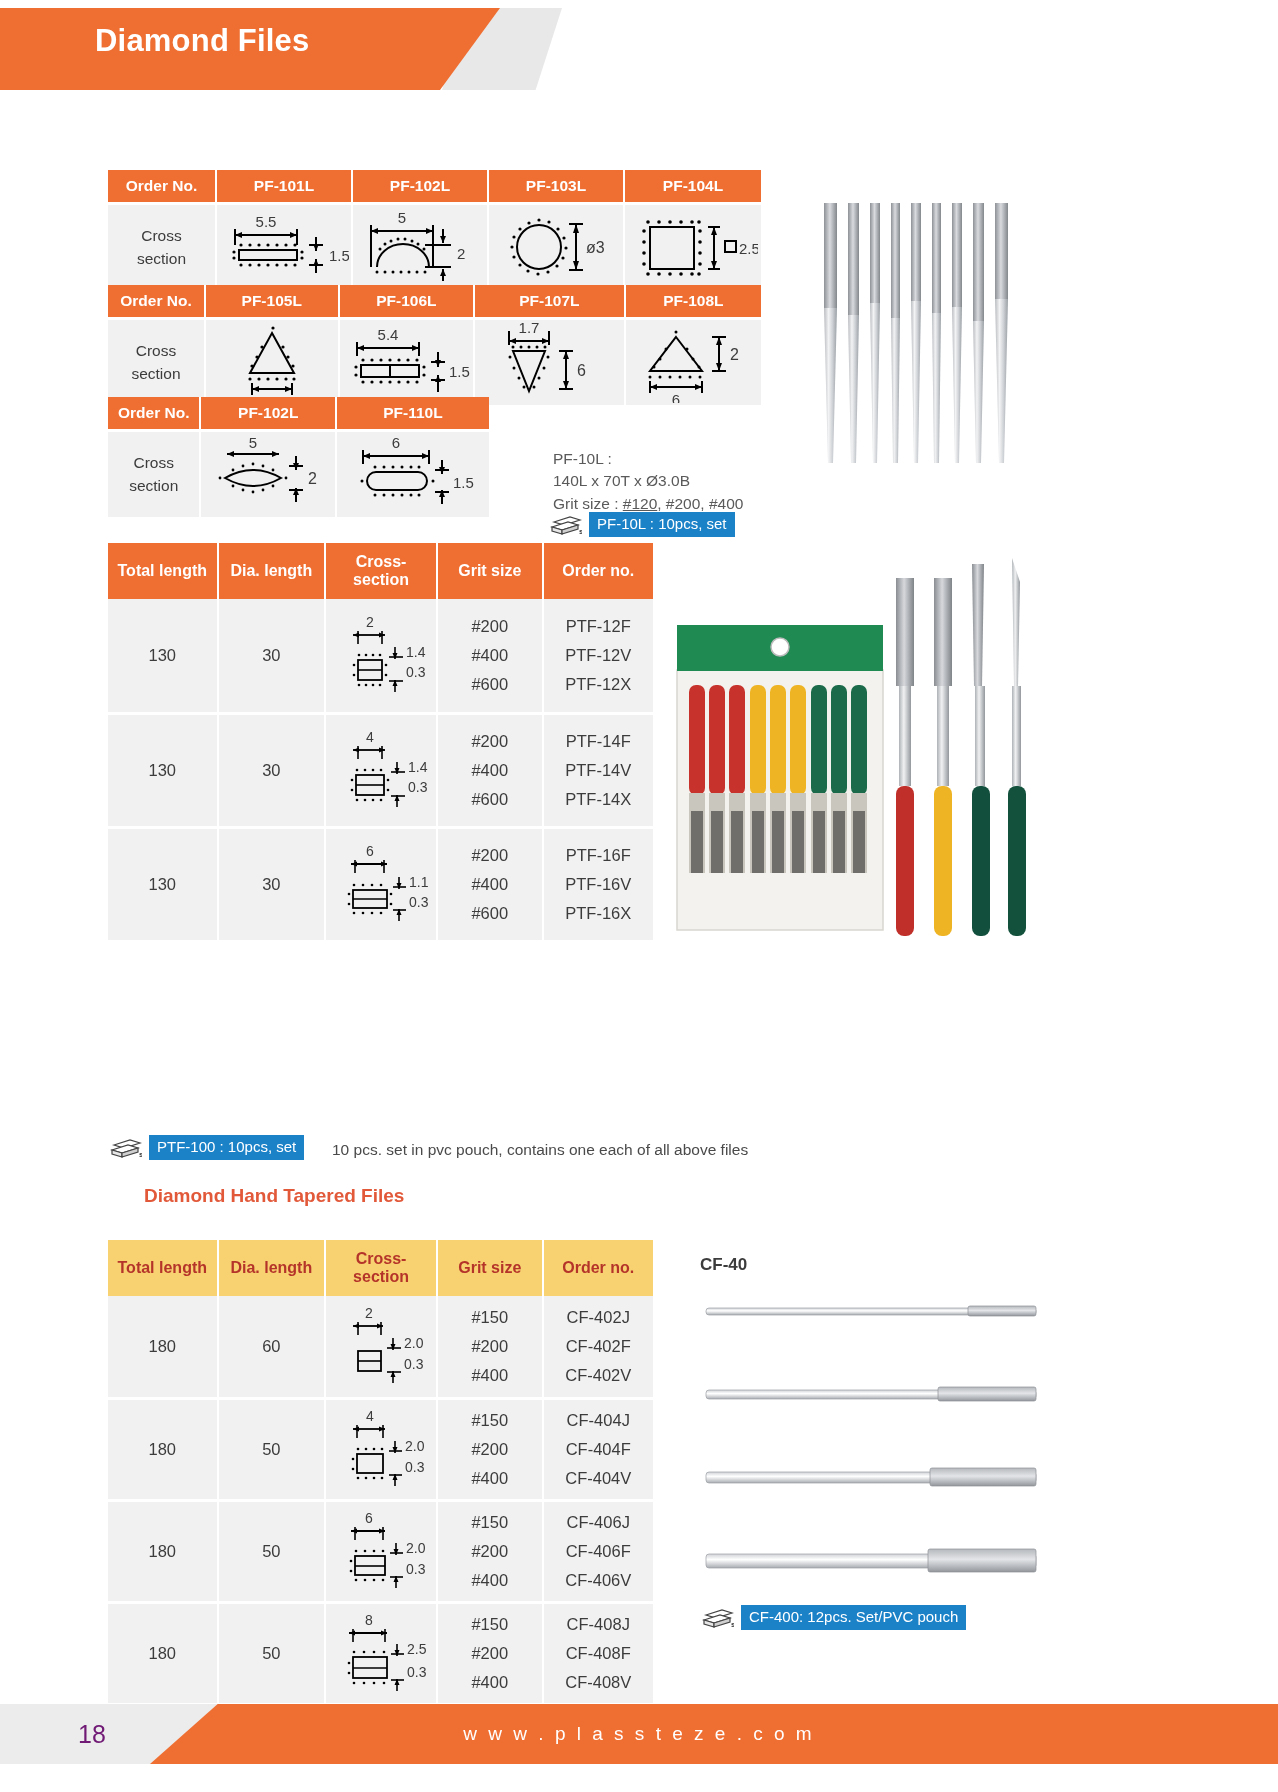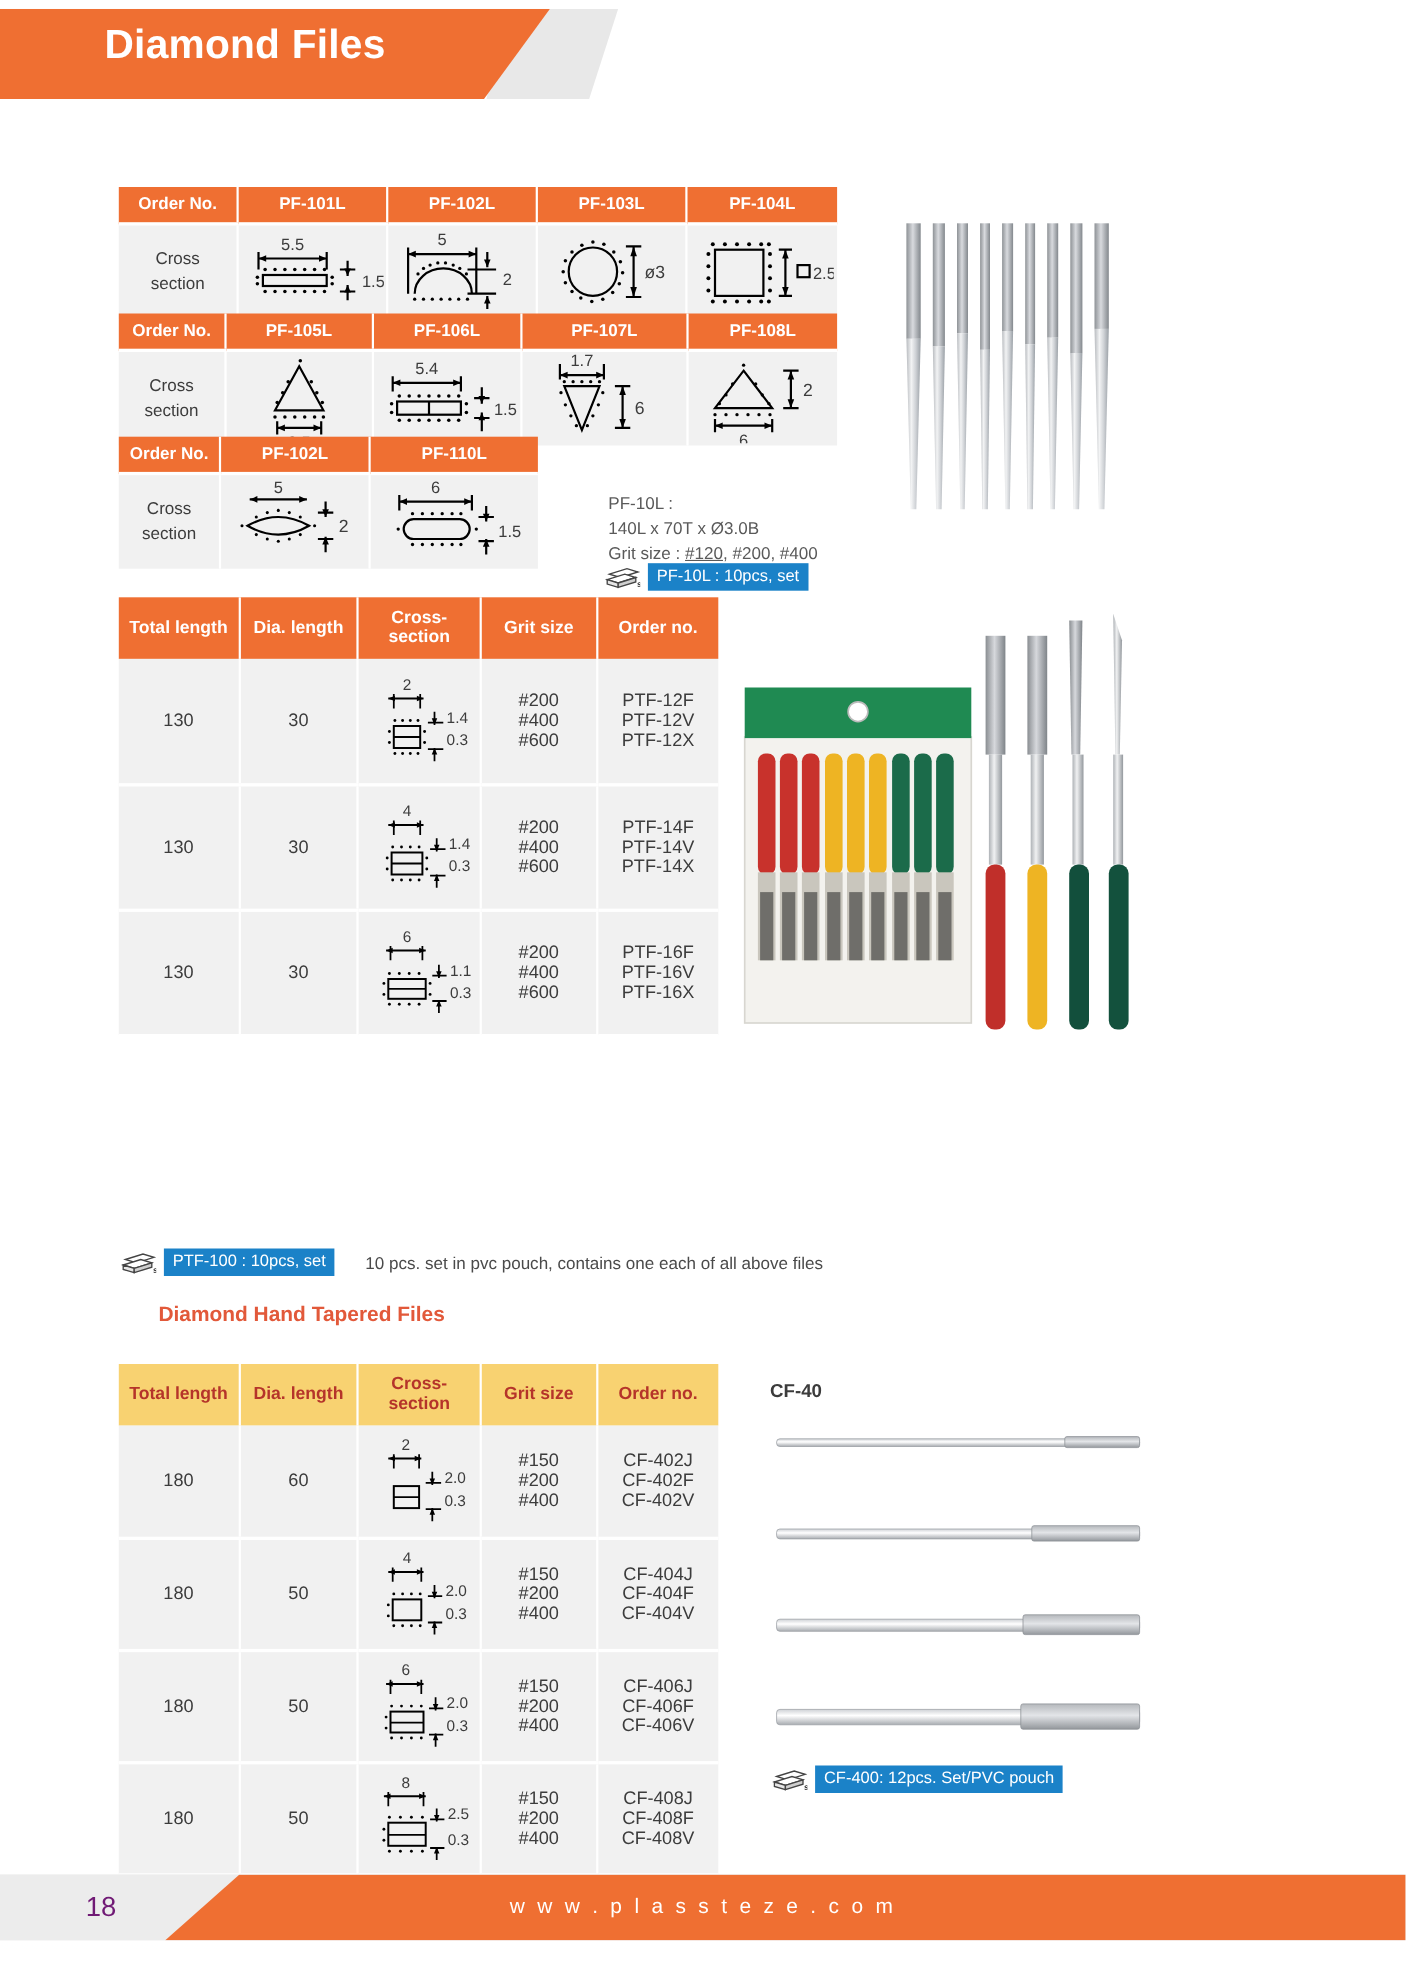--- a/index.html
+++ b/index.html
@@ -19,21 +19,21 @@
     background:#ef6f32;
     clip-path: polygon(0 0, 100% 0, 88% 100%, 0 100%);
   }
   .header-gray {
     position:absolute; left:442px; top:0; width:120px; height:82px;
     background:#e8e8e8;
     clip-path: polygon(22% 0, 100% 0, 78% 100%, 0 100%);
   }
   .header-title {
     position:absolute; left:95px; top:0; height:82px; line-height:82px;
-    color:#ffffff; font-size:37px; font-weight:bold; letter-spacing:0.2px;
+    color:#ffffff; font-size:31px; font-weight:bold; letter-spacing:0.2px;
     z-index:3;
   }
 
   
   .footer-gray {
     position:absolute; left:0; bottom:28px; width:1278px; height:60px; background:#ececec;
   }
   .footer-orange {
     position:absolute; left:150px; bottom:28px; width:1128px; height:60px;
     background:#ef6f32;
@@ -86,21 +86,21 @@
     text-align:center; border-right:2px solid #fff;
   }
   .main-table th:last-child { border-right:none; }
   .main-table td {
     background:#f1f1f1; border-right:2px solid #ffffff; border-bottom:3px solid #ffffff;
     text-align:center; vertical-align:middle; font-size:16.5px; color:#3c3c3c;
   }
   .main-table td:last-child { border-right:none; }
   .th-orange { background:#ef6f32; }
   .th-yellow { background:#f8d271; color:#b5342a !important; }
-  .grit-stack, .order-stack { display:flex; flex-direction:column; line-height:1.1; }
+  .grit-stack, .order-stack { display:flex; flex-direction:column; gap:11px; line-height:1.1; }
 
   .section-title {
     position:absolute; color:#e2593a; font-size:19px; font-weight:bold;
   }
   .footnote {
     position:absolute; font-size:15.5px; color:#4a4a4a;
   }
 
   
   .photo { position:absolute; }

